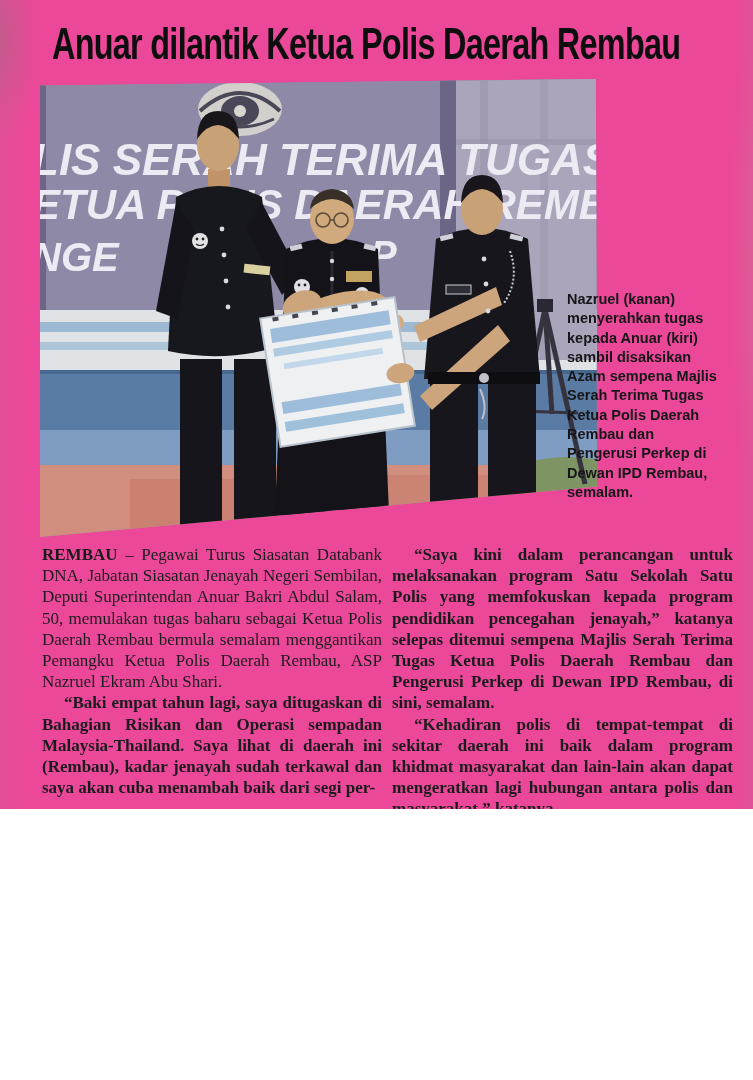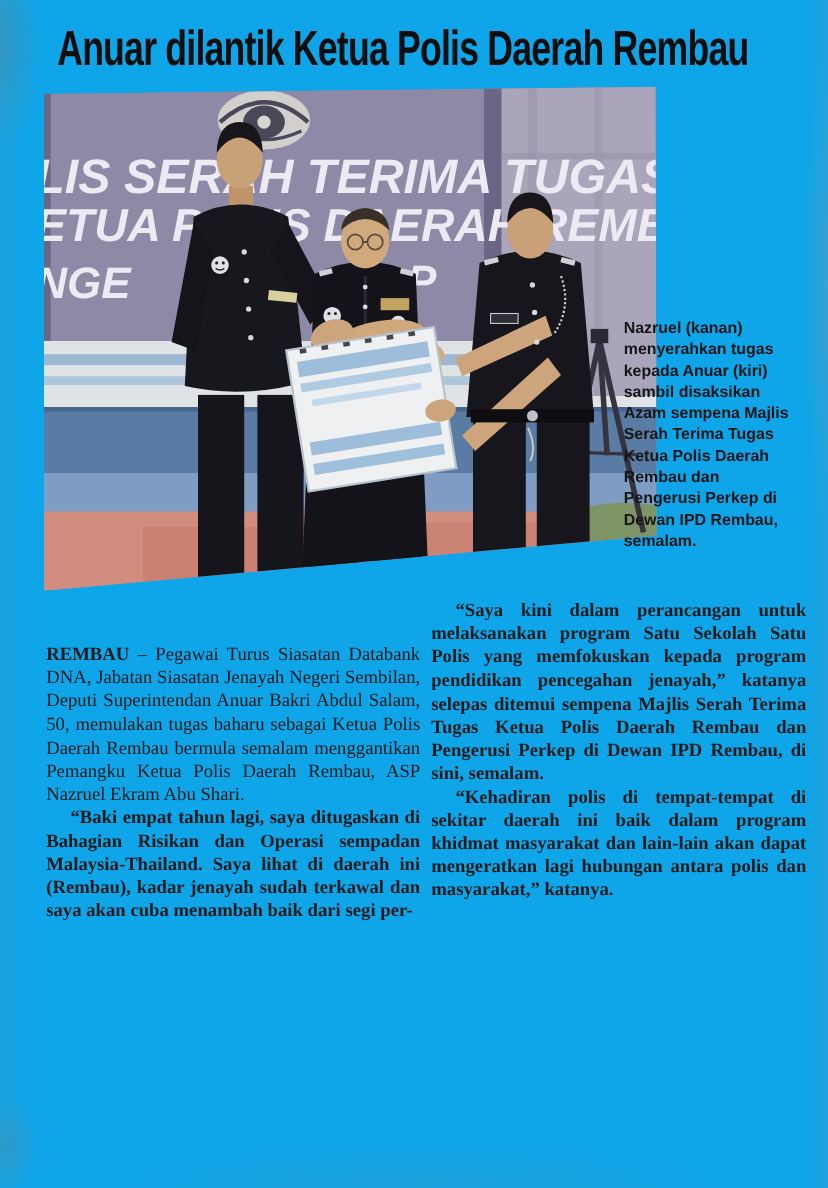--- a/index.html
+++ b/index.html
@@ -1,19 +1,19 @@
 <!DOCTYPE html>
 <html><head>
 <meta charset="utf-8">
 <style>
   html,body{margin:0;padding:0;}
   .page{
     position:relative;
-    width:753px;height:1080px;
-    background:#0ea5e9;
+    width:753px;height:809px;
+    background:#ec4899;
     overflow:hidden;
     font-family:"Liberation Serif", serif;
     color:#1b1b1d;
   }
   
   .page::before{
     content:"";position:absolute;inset:0;pointer-events:none;
     background:
       radial-gradient(ellipse 60px 140px at 0px 40px, rgba(120,118,112,.28), transparent 70%),
       radial-gradient(ellipse 30px 300px at 753px 260px, rgba(190,150,140,.18), transparent 70%),
@@ -43,21 +43,21 @@
     position:absolute;left:567px;top:290px;width:152px;
     font-family:"Liberation Sans", sans-serif;
     font-weight:700;font-size:14.5px;line-height:1.33;
     color:#161618;
   }
   .col{
     position:absolute;top:544px;width:340px;
     font-size:17px;line-height:21.2px;
     text-align:justify;
   }
-  .col-left{left:42px;margin-top:40px;}
+  .col-left{left:42px;}
   .col-right{left:392px;width:341px;}
   .col p{margin:0;}
   .col p.ind{text-indent:22px;font-weight:bold;}
   .dateline{font-weight:700;}
 </style>
 </head>
 <body>
 
 <div class="page">
 

